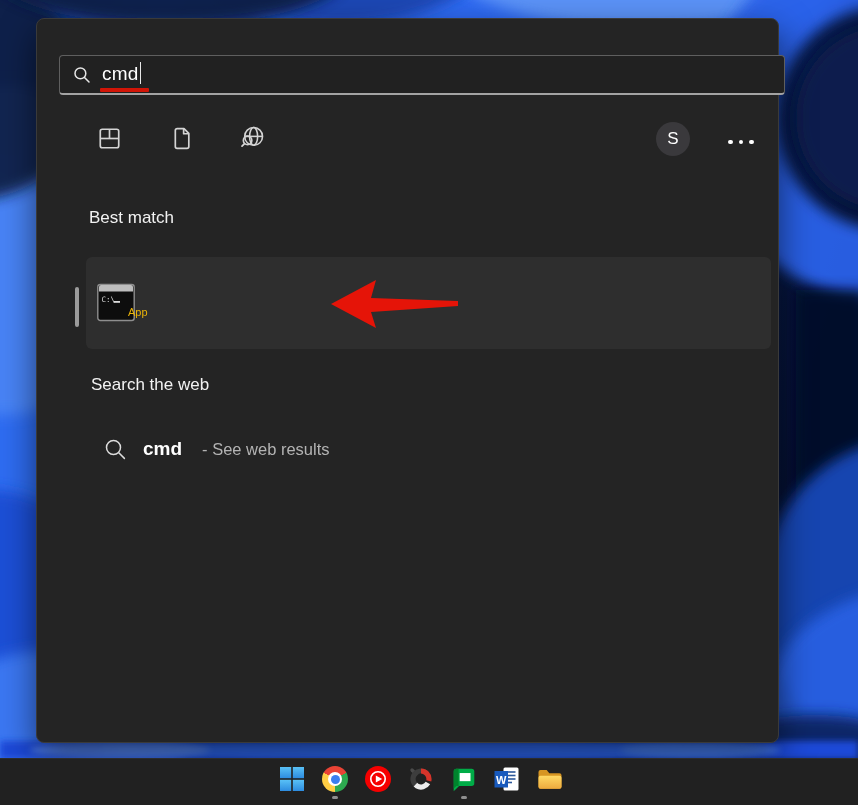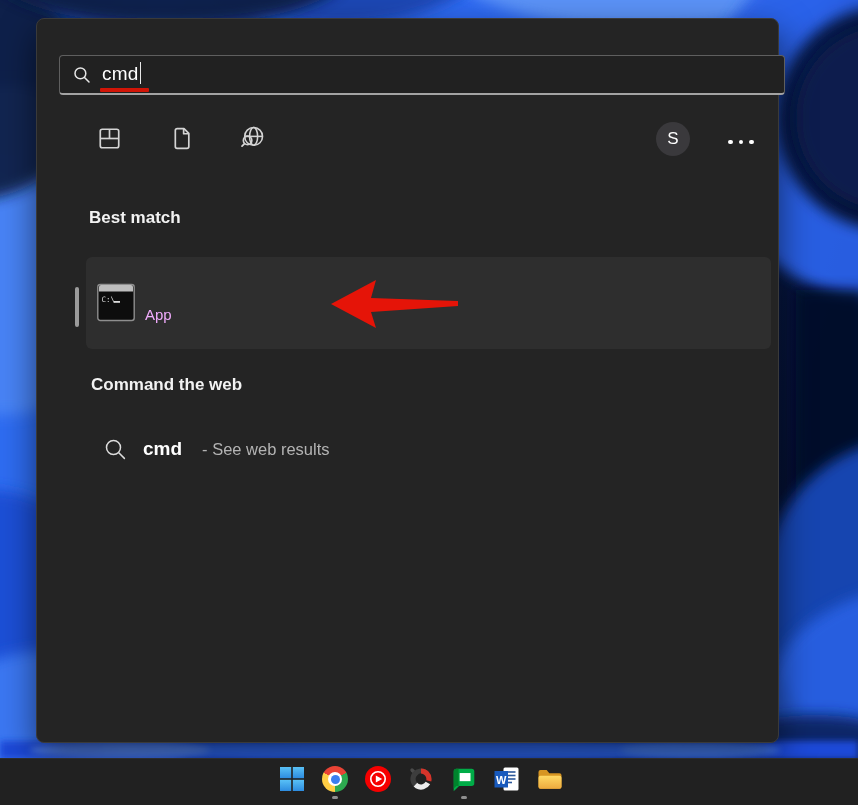--- a/index.html
+++ b/index.html
@@ -19,30 +19,30 @@
   .query{position:absolute;left:42px;top:6px;font-size:19px;color:#ffffff;letter-spacing:.2px;}
   .caret{display:inline-block;width:1.5px;height:22px;background:#e8e8e8;margin-left:1px;vertical-align:-4px;}
   .query-underline{position:absolute;left:40px;top:32px;width:49px;height:3.5px;background:#d11507;border-radius:1px;}
 
   .filter-btn{position:absolute;width:32px;height:32px;display:flex;align-items:center;justify-content:center;}
   .avatar{position:absolute;left:619px;top:103px;width:34px;height:34px;border-radius:50%;background:#3a393c;
     color:#fff;font-size:17px;display:flex;align-items:center;justify-content:center;}
   .more-dots{position:absolute;left:687px;top:119px;width:34px;height:8px;display:flex;gap:6px;align-items:center;justify-content:center;}
   .more-dots i{width:4.5px;height:4.5px;border-radius:50%;background:#ffffff;display:block;}
 
-  .section-heading{position:absolute;font-size:17px;font-weight:700;color:#f2f2f2;}
+  .section-heading{position:absolute;font-size:17px;font-weight:400;color:#f2f2f2;}
   .h-best{left:52px;top:189px;}
   .h-web{left:54px;top:356px;}
 
   .scroll-pip{position:absolute;left:38px;top:268px;width:4px;height:40px;background:#9b9b9b;border-radius:2px;}
 
   .best-card{position:absolute;left:49px;top:238px;width:685px;height:92px;background:#2e2e2e;border-radius:6px;}
   .best-card .cmdicon{position:absolute;left:11px;top:25px;}
   .best-title{position:absolute;left:59px;top:17px;font-size:20px;color:#ffffff;}
-  .best-sub{position:absolute;left:59px;top:49px;font-size:15px;color:#f0abfc;}
+  .best-sub{position:absolute;left:42px;top:49px;font-size:11px;color:#eab308;}
 
   .web-row{position:absolute;left:67px;top:412px;height:36px;display:flex;align-items:center;}
   .web-row .mag2{margin-right:16px;}
   .web-q{font-size:19px;font-weight:700;color:#ffffff;}
   .web-suffix{font-size:16.5px;color:#b3b3b3;margin-left:20px;}
 
   .arrow-annot{position:absolute;left:326px;top:277px;z-index:5;}
 
   
   .taskbar{position:absolute;left:0;top:758px;width:858px;height:47px;background:#212121;
@@ -155,21 +155,21 @@
     <div class="best-card">
       <svg class="cmdicon" width="38" height="41" viewBox="0 0 38 41">
         <rect x="0.8" y="2.5" width="36.4" height="36" rx="2.5" fill="#0d0d0d" stroke="#8e8e8e" stroke-width="1.4"></rect>
         <path d="M2 5 a2 2 0 0 1 2 -2 h30 a2 2 0 0 1 2 2 v4.5 h-34 z" fill="#bdbdbd"></path>
         <text x="4.5" y="20" font-family="DejaVu Sans Mono, monospace" font-size="7.5" fill="#dcdcdc">C:\</text>
         <rect x="17" y="19" width="6" height="1.8" fill="#dcdcdc"></rect>
       </svg>
       <div class="best-sub">App</div>
     </div>
 
-    <div class="section-heading h-web">Command the web</div>
+    <div class="section-heading h-web">Search the web</div>
     <div class="web-row">
       <svg class="mag2" width="23" height="23" viewBox="0 0 23 23">
         <circle cx="9.5" cy="9.5" r="7" fill="none" stroke="#dddddd" stroke-width="1.5"></circle>
         <line x1="14.8" y1="14.8" x2="20.4" y2="20.4" stroke="#dddddd" stroke-width="1.5" stroke-linecap="round"></line>
       </svg>
       <span class="web-q">cmd</span>
       <span class="web-suffix">- See web results</span>
     </div>
   </div>
 

